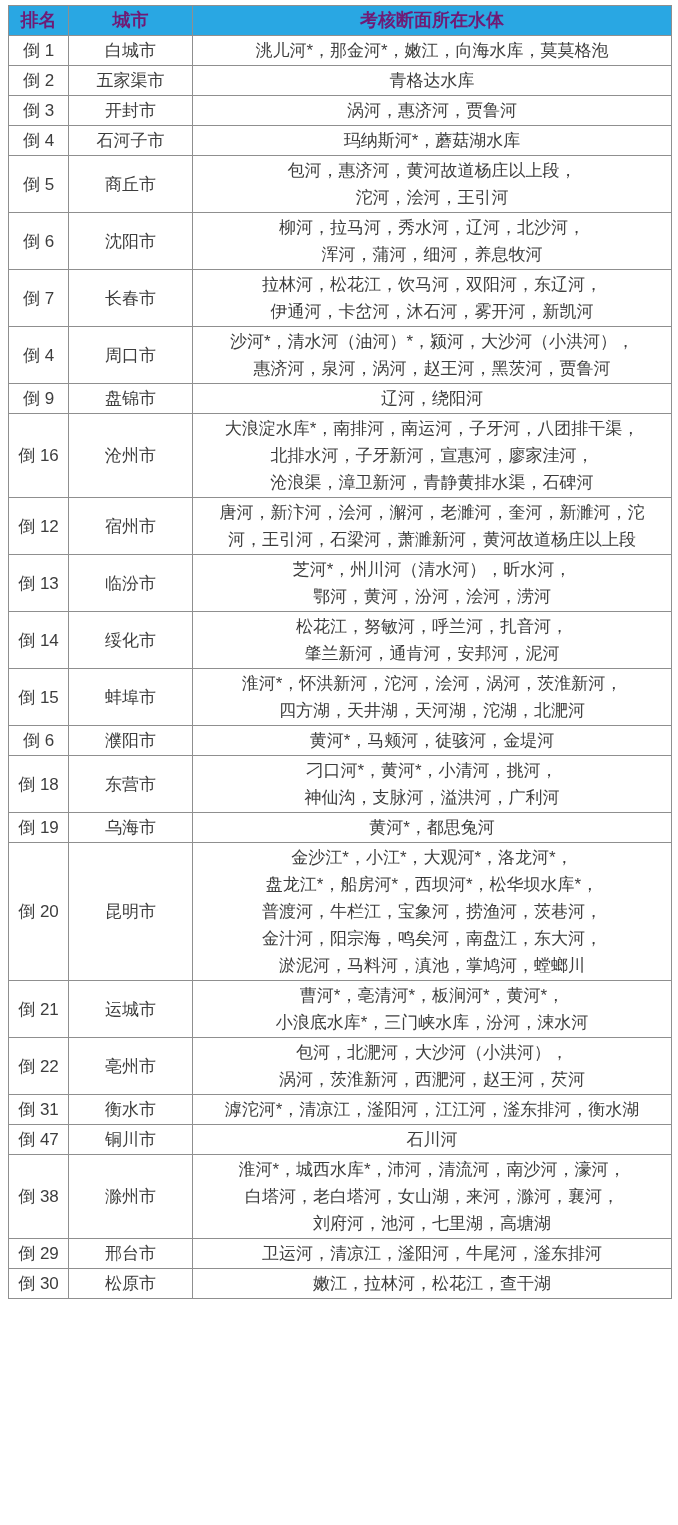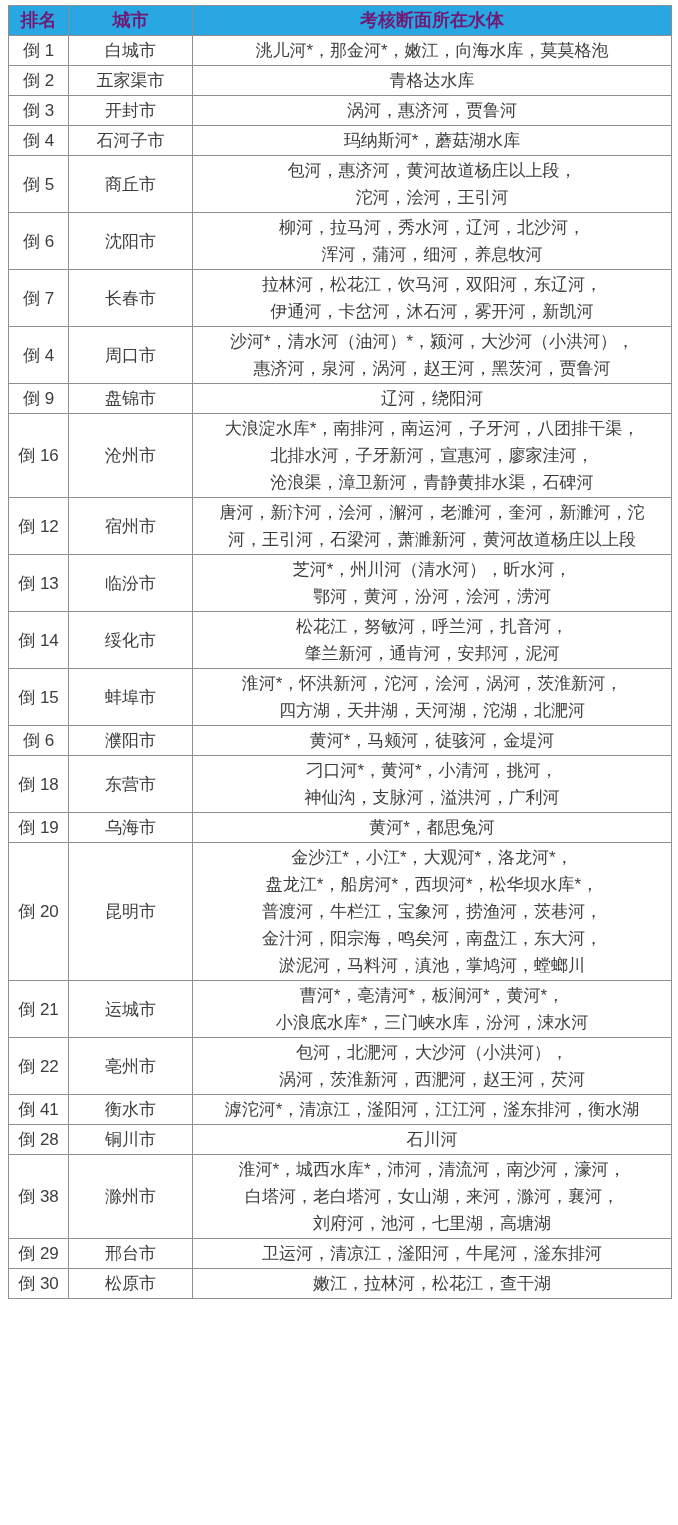--- a/index.html
+++ b/index.html
@@ -178,26 +178,26 @@
           <td class="col-waters">曹河*，亳清河*，板涧河*，黄河*，
 小浪底水库*，三门峡水库，汾河，涑水河</td>
         </tr>
         <tr>
           <td class="col-rank">倒 22</td>
           <td class="col-city">亳州市</td>
           <td class="col-waters">包河，北淝河，大沙河（小洪河），
 涡河，茨淮新河，西淝河，赵王河，芡河</td>
         </tr>
         <tr>
-          <td class="col-rank">倒 41</td>
+          <td class="col-rank">倒 31</td>
           <td class="col-city">衡水市</td>
           <td class="col-waters">滹沱河*，清凉江，滏阳河，江江河，滏东排河，衡水湖</td>
         </tr>
         <tr>
-          <td class="col-rank">倒 28</td>
+          <td class="col-rank">倒 47</td>
           <td class="col-city">铜川市</td>
           <td class="col-waters">石川河</td>
         </tr>
         <tr>
           <td class="col-rank">倒 38</td>
           <td class="col-city">滁州市</td>
           <td class="col-waters">淮河*，城西水库*，沛河，清流河，南沙河，濠河，
 白塔河，老白塔河，女山湖，来河，滁河，襄河，
 刘府河，池河，七里湖，高塘湖</td>
         </tr>

